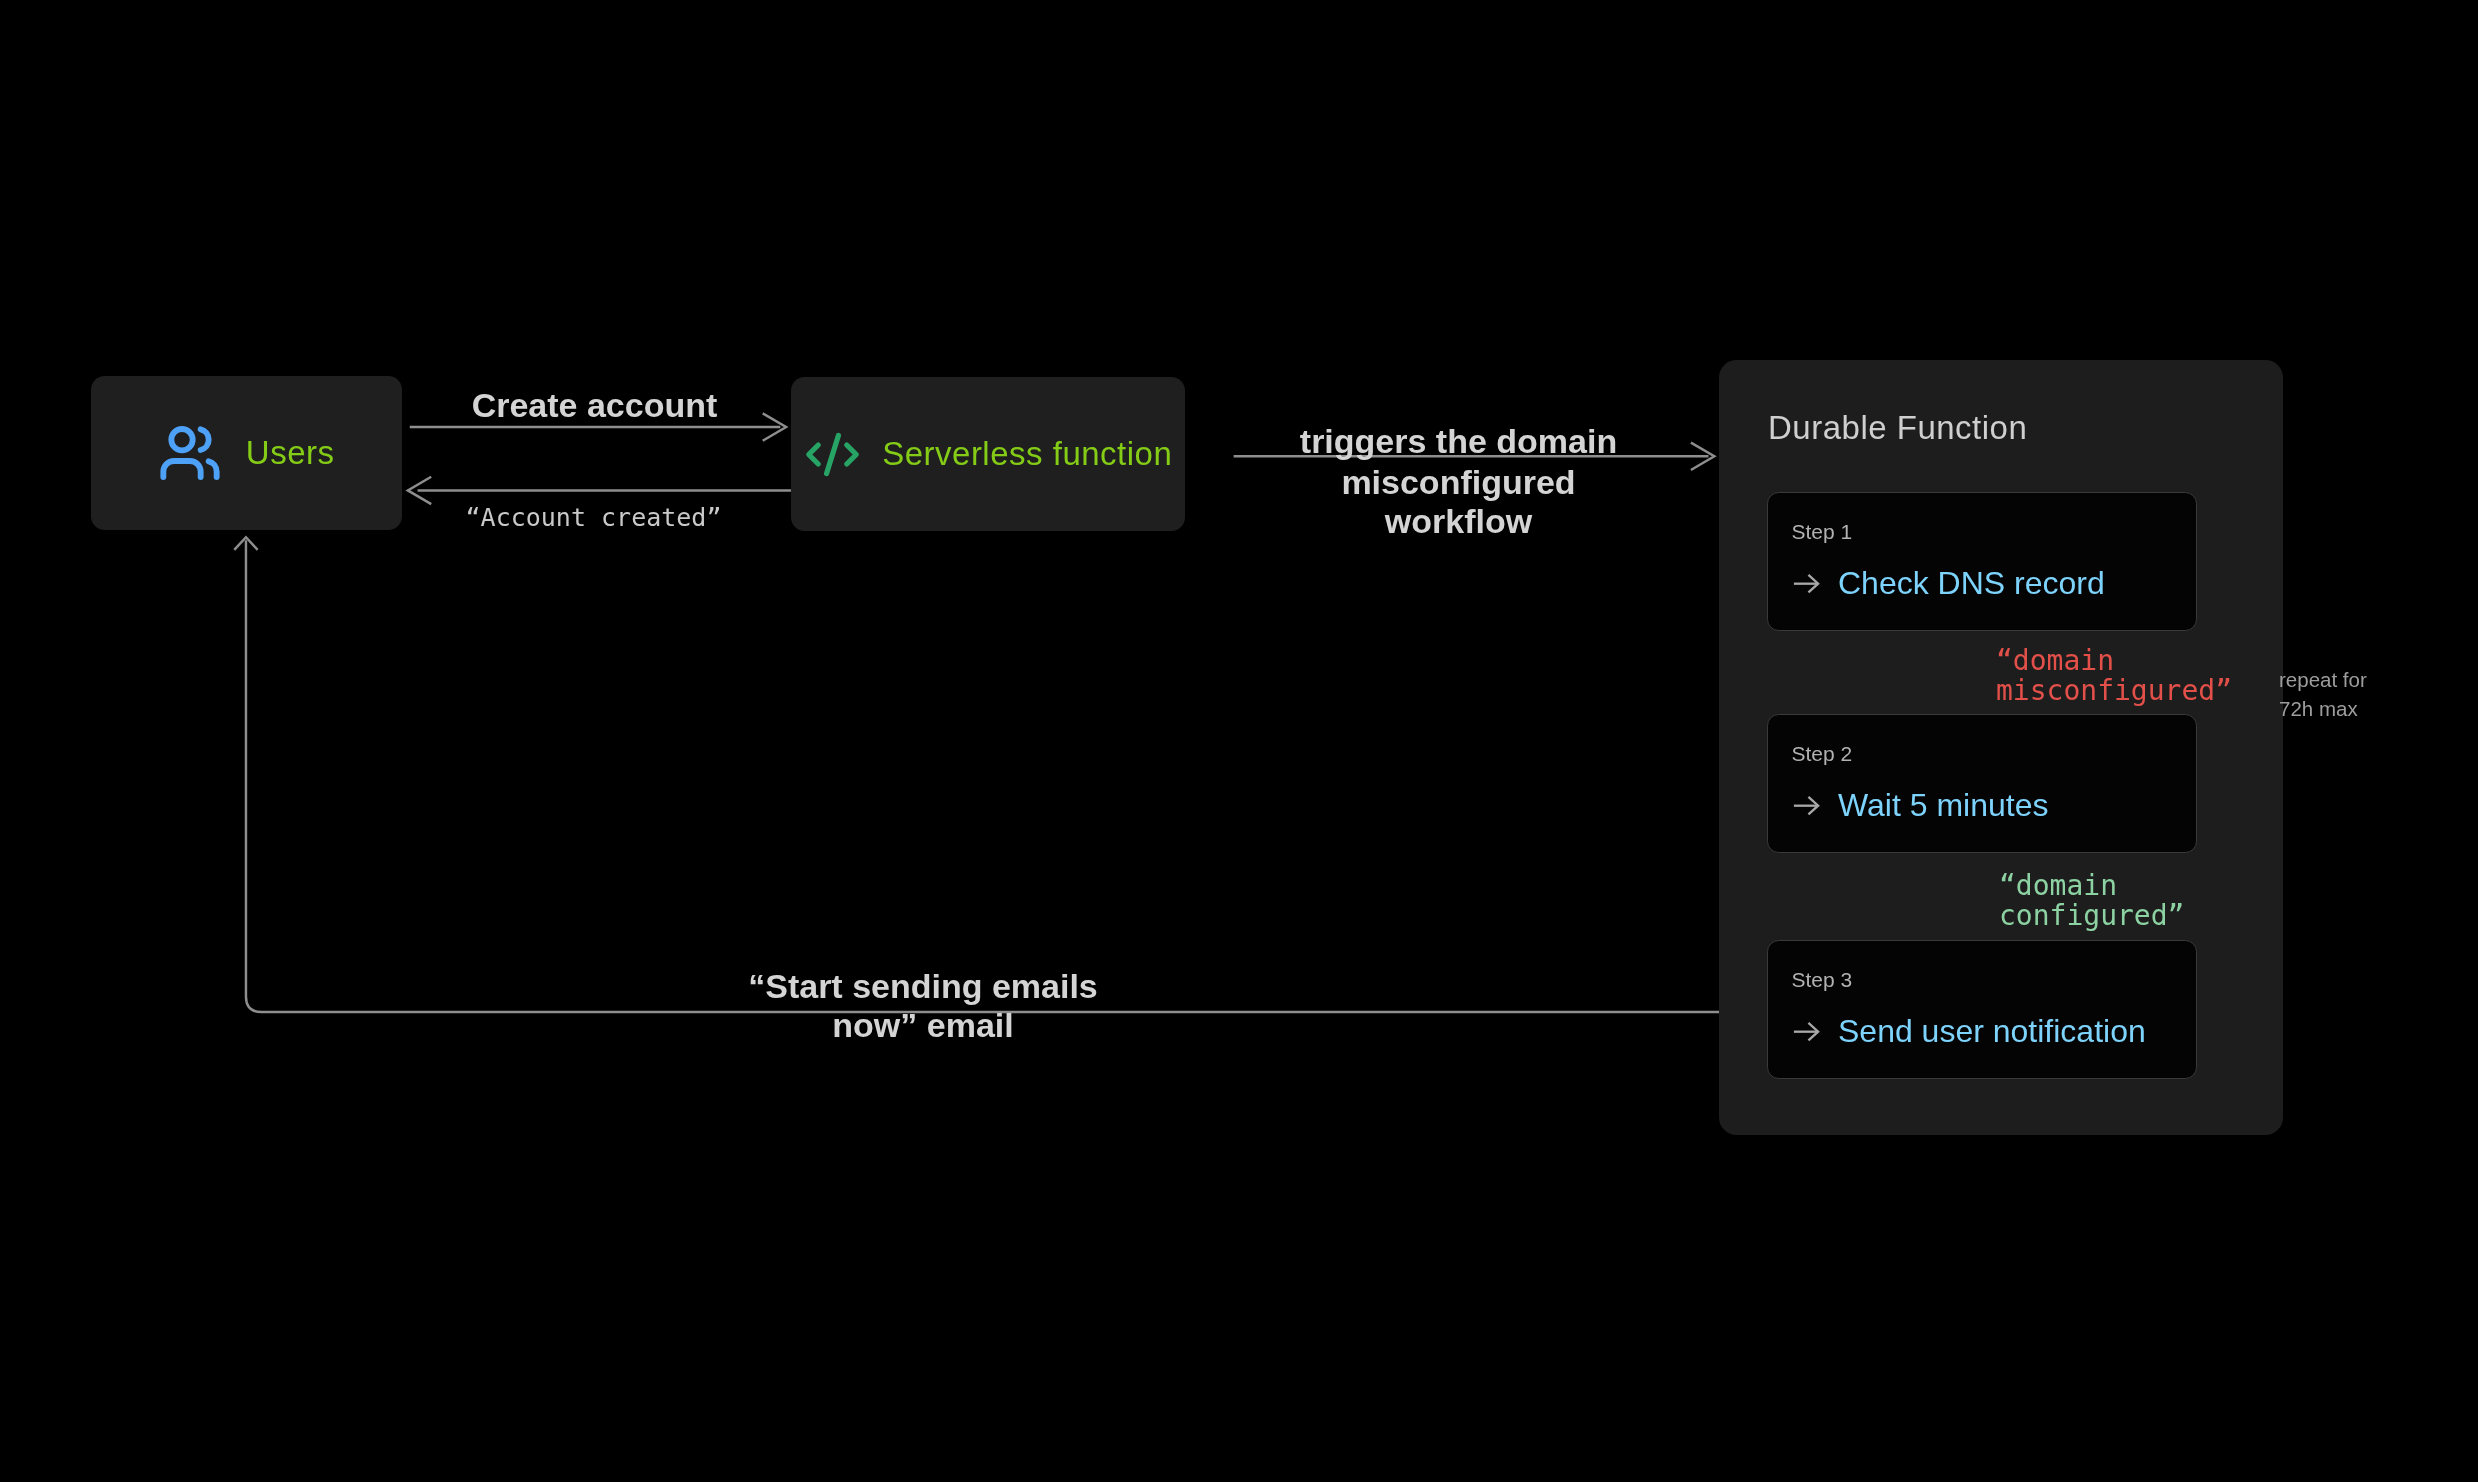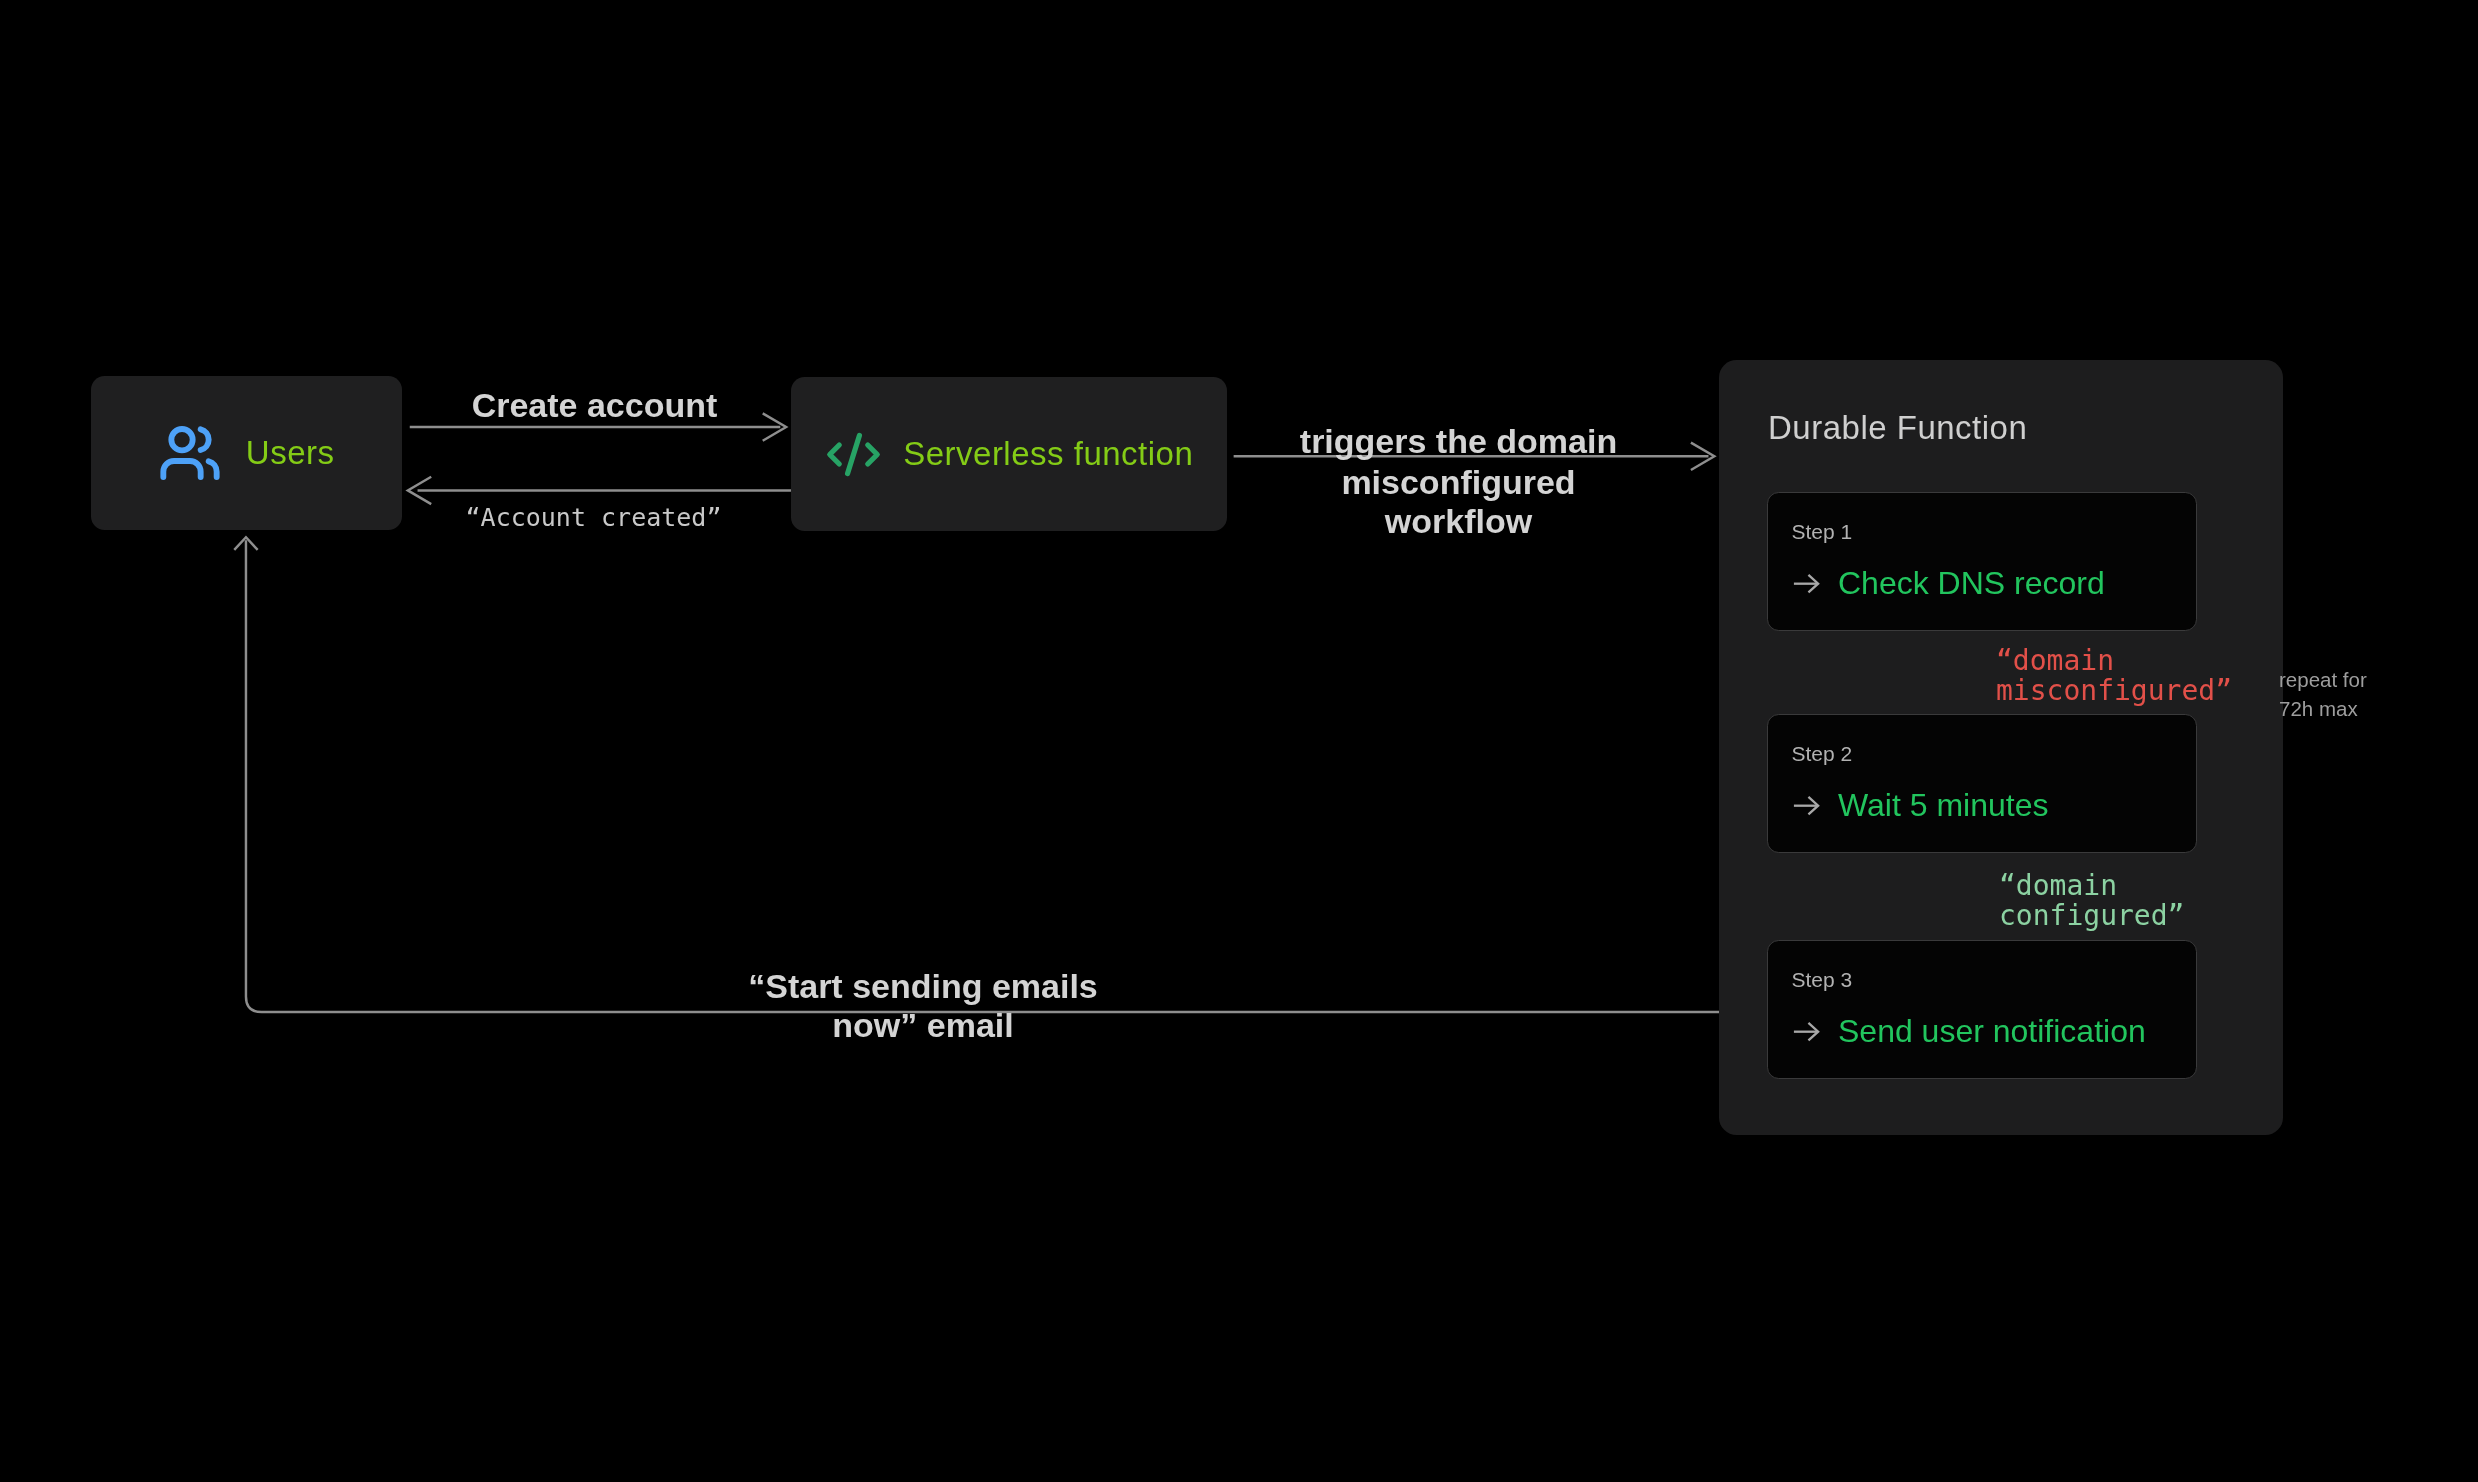--- a/index.html
+++ b/index.html
@@ -27,21 +27,21 @@
     background: #1f1f20;
     border-radius: 13.7px;
     z-index: 2;
   }
   .node .node-label {
     font-size: 33px;
     color: #84cc16;
     letter-spacing: 0.5px;
   }
   .node-users { left: 91px; top: 376px; width: 311px; height: 154px; gap: 23.4px; }
-  .node-serverless { left: 791px; top: 377px; width: 436px; height: 154px; gap: 21.5px; }
+  .node-serverless { left: 791px; top: 377px; width: 394px; height: 154px; gap: 21.5px; }
 
   .panel {
     position: absolute;
     left: 1719px; top: 360px;
     width: 564px; height: 775px;
     background: #1d1d1e;
     border-radius: 17.6px;
     z-index: 2;
   }
   .panel-title {
@@ -69,21 +69,21 @@
     font-size: 21px;
     color: #b2b2b2;
   }
   .step-action {
     position: absolute;
     left: 23.4px; top: 72px;
     display: flex;
     align-items: center;
     gap: 15.6px;
     font-size: 32px;
-    color: #22c55e;
+    color: #7dd3fc;
   }
   .edge-label {
     position: absolute;
     z-index: 3;
     color: #d4d4d4;
     font-size: 34px;
     font-weight: bold;
     text-align: center;
   }
   .mono-label {

